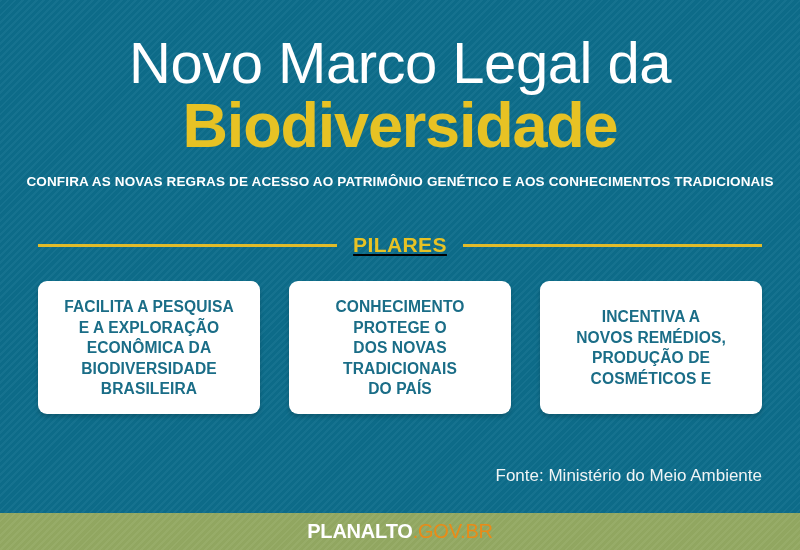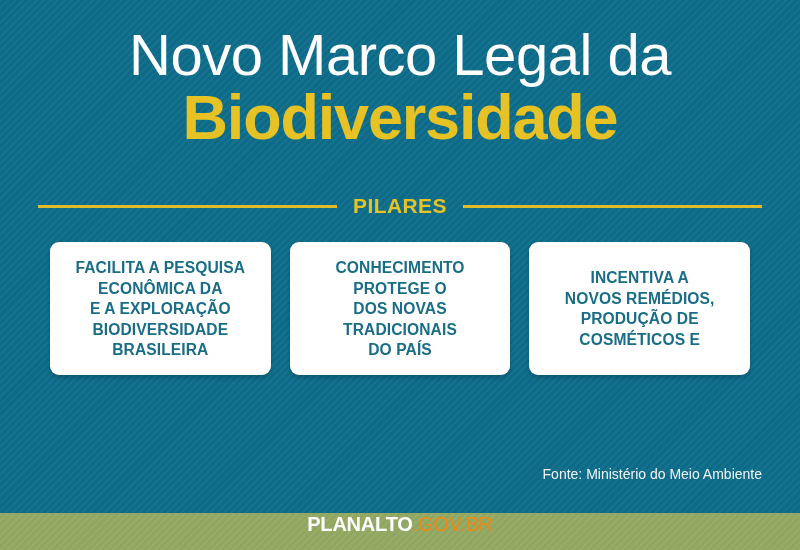--- a/index.html
+++ b/index.html
@@ -24,21 +24,21 @@
       rgba(255,255,255,0.035) 0px,
       rgba(255,255,255,0.035) 2px,
       rgba(0,0,0,0.02) 2px,
       rgba(0,0,0,0.02) 5px
     );
     overflow: hidden;
   }
 
   
   .header {
-    padding-top: 24px;
+    padding-top: 32px;
     text-align: center;
   }
   .title-light {
     font-size: 58px;
     line-height: 62px;
     font-weight: 300;
     color: #ffffff;
     letter-spacing: -0.5px;
     white-space: nowrap;
   }
@@ -60,40 +60,41 @@
     white-space: nowrap;
   }
 
   
   .pilares-row {
     display: flex;
     align-items: center;
     justify-content: flex-start;
     margin: 0 38px;
     padding-top: 44px;
+    text-decoration: underline;
   }
   .pilares-rule {
     flex: 1 1 auto;
     height: 3px;
     background: #e0bb2a;
   }
   .pilares-label {
     flex: 0 0 auto;
     padding: 0 16px;
     font-size: 21px;
     font-weight: bold;
     color: #e7c224;
     letter-spacing: 0.4px;
   }
 
   
   .cards {
     display: flex;
     justify-content: space-between;
-    margin: 0 50px;
+    margin: 0 38px;
     padding-top: 24px;
     gap: 19px;
   }
   .card {
     background: #ffffff;
     border-radius: 9px;
     box-shadow: 0 3px 4px rgba(0,0,0,0.18);
     box-sizing: border-box;
     width: 222px;
     min-height: 126px;
@@ -110,41 +111,42 @@
     color: #1a6d87;
     letter-spacing: 0.1px;
   }
   .card-text span { display: block; }
 
   
   .source {
     position: absolute;
     right: 38px;
     top: 466px;
-    font-size: 14px;
+    font-size: 17px;
     color: #f0f4f5;
     font-weight: normal;
   }
 
   
   .footer {
     position: absolute;
     left: 0;
     bottom: 0;
     width: 800px;
     height: 37px;
     background-color: #93a962;
     background-image: repeating-linear-gradient(
       135deg,
       rgba(255,255,255,0.04) 0px,
       rgba(255,255,255,0.04) 2px,
       rgba(0,0,0,0.015) 2px,
       rgba(0,0,0,0.015) 5px
     );
     display: flex;
+    align-items: center;
     justify-content: center;
     margin-top: 44px;
   }
   .brand {
     font-size: 20px;
     letter-spacing: -0.2px;
     white-space: nowrap;
   }
   .brand-primary {
     font-weight: bold;
@@ -156,35 +158,36 @@
   }
 </style>
 </head>
 <body>
 
 <div id="infographic">
 
   <div class="header">
     <div class="title-light">Novo Marco Legal da</div>
     <div class="title-bold">Biodiversidade</div>
+    <div class="subtitle">CONFIRA AS NOVAS REGRAS DE ACESSO AO PATRIMÔNIO GENÉTICO E AOS CONHECIMENTOS TRADICIONAIS</div>
   </div>
 
   <div class="pilares-row">
     <div class="pilares-rule"></div>
     <div class="pilares-label">PILARES</div>
     <div class="pilares-rule"></div>
   </div>
 
   <div class="cards">
 
     <div class="card">
       <div class="card-text">
         <span>FACILITA A PESQUISA</span>
+        <span>E A EXPLORAÇÃO</span>
         <span>ECONÔMICA DA</span>
-        <span>E A EXPLORAÇÃO</span>
         <span>BIODIVERSIDADE</span>
         <span>BRASILEIRA</span>
       </div>
     </div>
 
     <div class="card">
       <div class="card-text">
         <span>CONHECIMENTO</span>
         <span>PROTEGE O</span>
         <span>DOS NOVAS</span>

